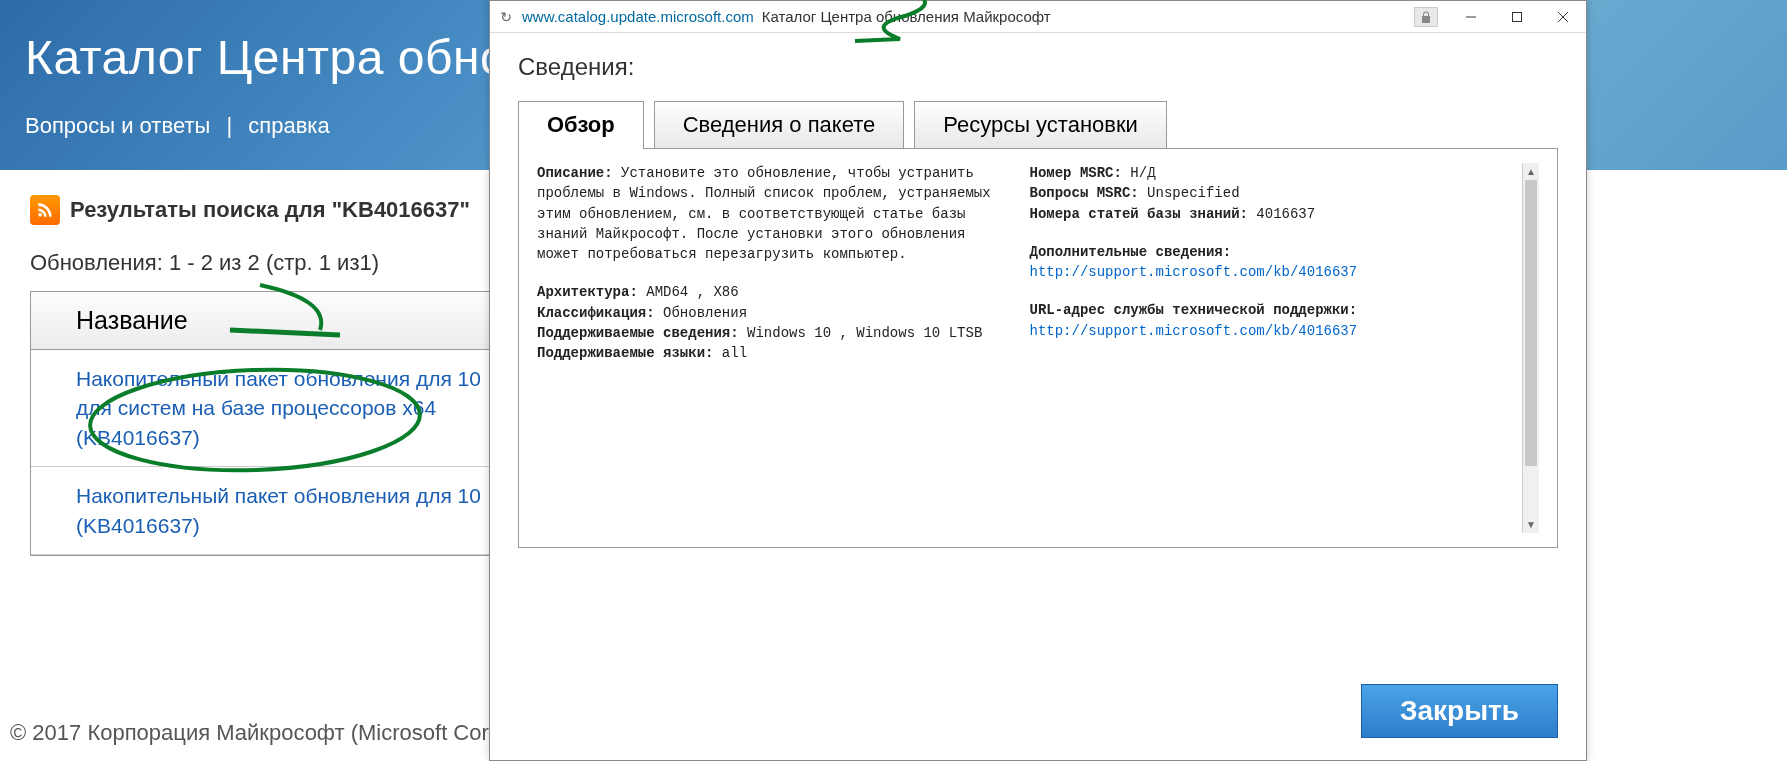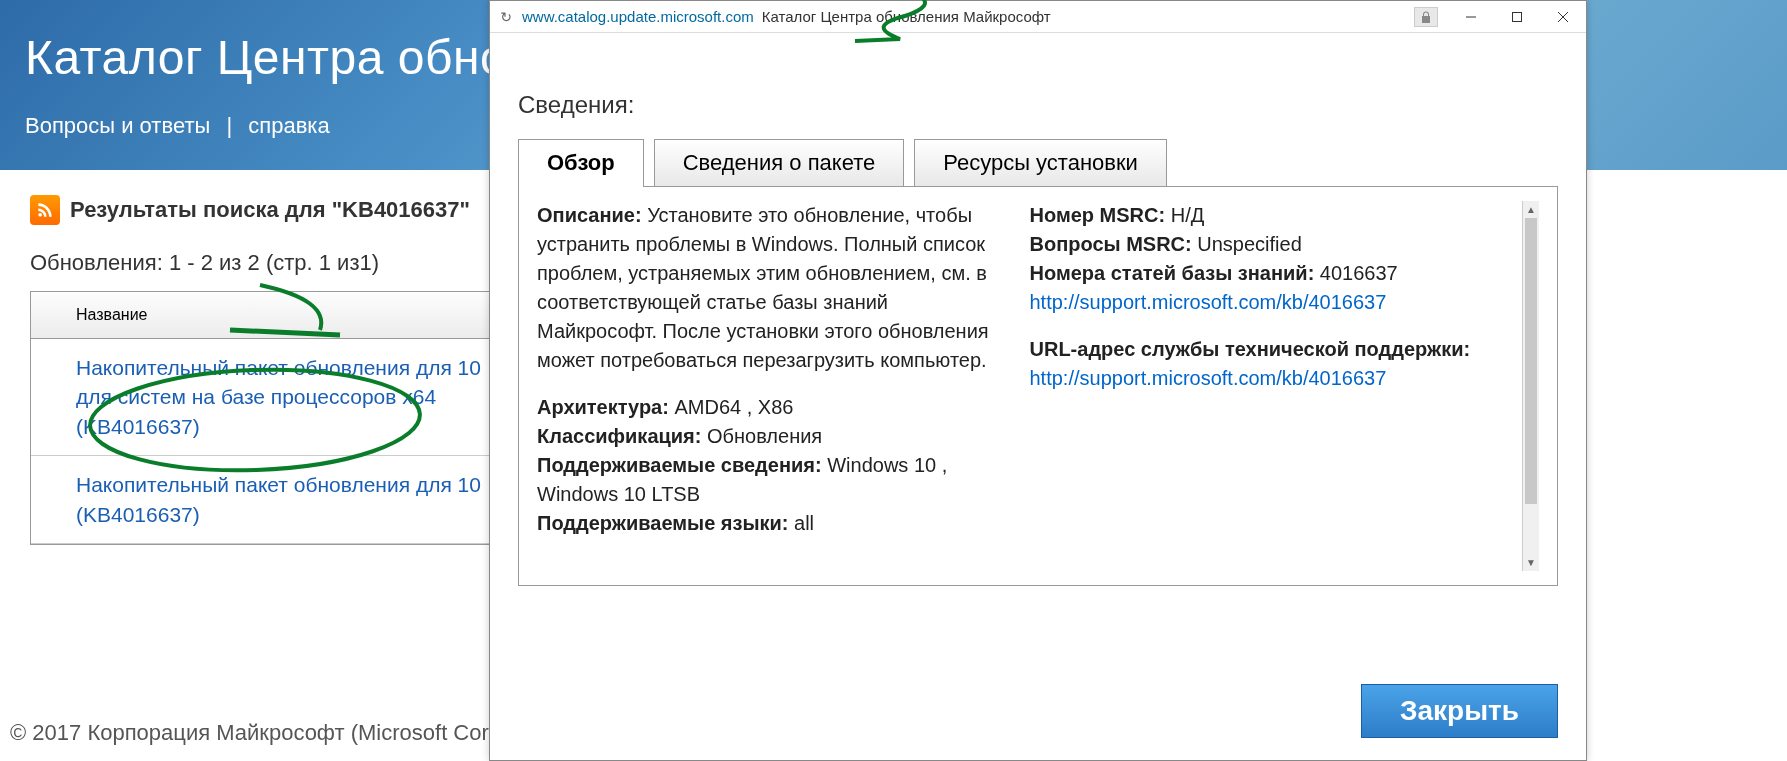--- a/index.html
+++ b/index.html
@@ -12,47 +12,47 @@
 .catalog-nav { margin-top:28px; color:#fff; font-size:22px; }
 .catalog-nav span { cursor:pointer; }
 .nav-sep { margin:0 10px; color:#fff; }
 .catalog-body { padding:25px 30px; background:#fff; }
 .rss-row { display:flex; align-items:center; gap:10px; margin-bottom:25px; }
 .rss-icon { width:30px; height:30px; background:linear-gradient(#ff9a00,#ff6a00); border-radius:4px; display:flex; align-items:center; justify-content:center; }
 .rss-icon svg { width:20px; height:20px; fill:#fff; }
 .search-label { font-size:22px; font-weight:600; color:#333; }
 .update-count { font-size:22px; color:#333; margin-bottom:15px; }
 .result-table { border:1px solid #999; width:520px; }
-.result-head { background:linear-gradient(#fdfdfd,#ececec); padding:14px 45px; font-size:16px; border-bottom:1px solid #999; }
+.result-head { background:linear-gradient(#fdfdfd,#ececec); padding:14px 45px; font-size:25px; border-bottom:1px solid #999; }
 .result-row { padding:14px 45px; border-bottom:1px solid #ccc; }
 .result-row a { color:#1a5fb4; font-size:21px; text-decoration:none; line-height:1.4; }
 .footer { position:absolute; bottom:15px; left:10px; font-size:22px; color:#555; }
 
 
 .annot { position:absolute; pointer-events:none; }
 .annot svg { overflow:visible; }
 
 
 .popup { position:absolute; left:489px; top:0; width:1098px; height:761px; background:#fff; border:1px solid #888; box-shadow:0 0 8px rgba(0,0,0,0.2); }
 .titlebar { height:32px; background:#fff; display:flex; align-items:center; font-size:15px; color:#555; border-bottom:1px solid #ddd; }
 .tb-refresh { width:32px; text-align:center; color:#666; cursor:pointer; font-size:14px; }
 .tb-url { color:#0369a1; }
 .tb-title { margin-left:8px; color:#333; }
 .tb-spacer { flex:1; }
 .tb-lock { width:24px; height:20px; background:#e8e8e8; border:1px solid #ccc; margin-right:10px; display:flex; align-items:center; justify-content:center; }
 .tb-btn { width:46px; height:32px; display:flex; align-items:center; justify-content:center; cursor:pointer; color:#333; font-family:Arial; }
 
 .popup-body { padding:20px 28px 0; }
-.details-label { font-size:24px; color:#333; margin-bottom:20px;margin-top:38px; }
+.details-label { font-size:24px; color:#333; margin-bottom:20px; }
 .tabs { display:flex; gap:10px; margin-bottom:0;margin-top:11px; }
 .tab { padding:10px 28px; font-size:22px; background:linear-gradient(#fff,#e8e8e8); border:1px solid #999; border-bottom:none; cursor:pointer; position:relative; }
 .tab.active { font-weight:700; background:#fff; z-index:2; }
 .tab.active::after { content:""; position:absolute; left:0; right:0; bottom:-2px; height:3px; background:#fff; }
 .tab-content { border:1px solid #999; padding:14px 18px; height:400px; display:flex; gap:30px; overflow:hidden; position:relative; }
-.col { flex:1; font-size:20px; line-height:1.45; color:#222; }
+.col { flex:1; font-size:14px; line-height:1.45; color:#222;font-family:Liberation Mono, monospace; }
 .col b { font-weight:700; }
 .col a { color:#0066cc; text-decoration:none; }
 .section-gap { margin-top:18px; }
 .scrollbar { width:17px; background:#f0f0f0; border-left:1px solid #ccc; display:flex; flex-direction:column; }
 .sb-btn { height:17px; background:#f0f0f0; text-align:center; font-size:10px; color:#666; line-height:17px; }
 .sb-track { flex:1; position:relative; }
 .sb-thumb { position:absolute; left:2px; right:2px; top:0; height:85%; background:#c8c8c8; }
 
 .close-btn { position:absolute; right:28px; bottom:22px; padding:10px 38px; font-size:28px; font-weight:600; color:#fff; background:linear-gradient(#4aa3e8,#2d7dc8); border:1px solid #1a5fa8; cursor:pointer; }
 </style>
@@ -148,20 +148,21 @@
         <div><b>Описание:</b><span> Установите это обновление, чтобы устранить проблемы в Windows. Полный список проблем, устраняемых этим обновлением, см. в соответствующей статье базы знаний Майкрософт. После установки этого обновления может потребоваться перезагрузить компьютер.</span></div>
         <div class="section-gap"><b>Архитектура:</b><span> AMD64 , X86</span></div>
         <div><b>Классификация:</b><span> Обновления</span></div>
         <div><b>Поддерживаемые сведения:</b><span> Windows 10 , Windows 10 LTSB</span></div>
         <div><b>Поддерживаемые языки:</b><span> all</span></div>
       </div>
       <div class="col">
         <div><b>Номер MSRC:</b><span> Н/Д</span></div>
         <div><b>Вопросы MSRC:</b><span> Unspecified</span></div>
         <div><b>Номера статей базы знаний:</b><span> 4016637</span></div>
+        <div class="section-gap"><b>Дополнительные сведения:</b></div>
         <div><a>http://support.microsoft.com/kb/4016637</a></div>
         <div class="section-gap"><b>URL-адрес службы технической поддержки:</b></div>
         <div><a>http://support.microsoft.com/kb/4016637</a></div>
       </div>
       <div class="scrollbar">
         <div class="sb-btn">▲</div>
         <div class="sb-track">
             <div class="sb-thumb"></div>
           </div>
         <div class="sb-btn">▼</div>

